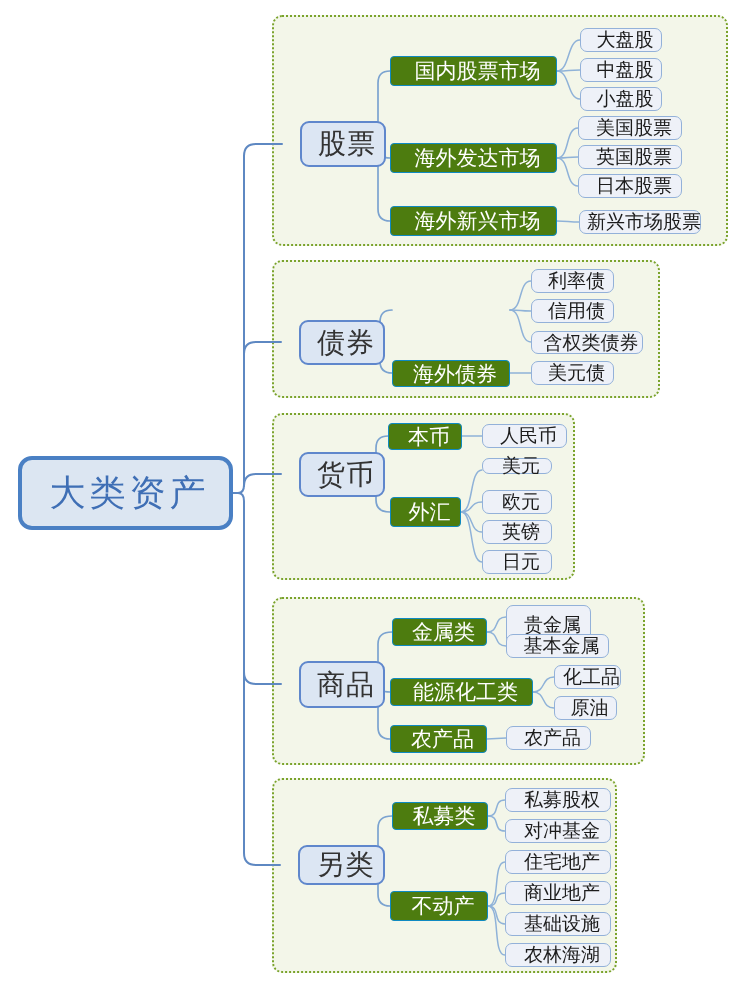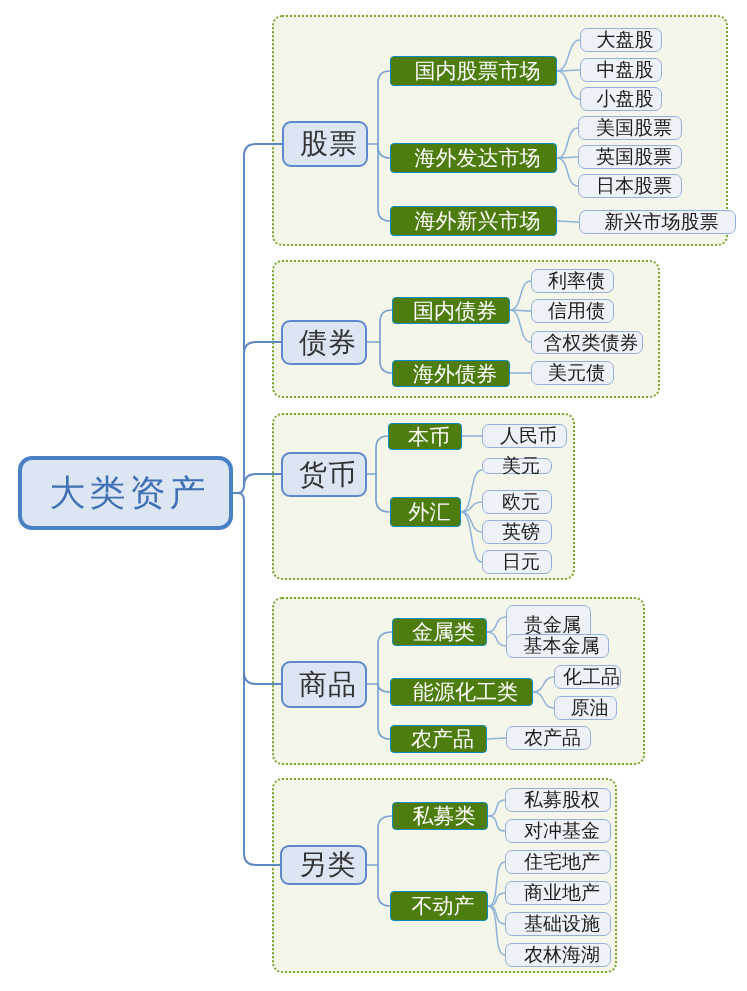--- a/index.html
+++ b/index.html
@@ -42,20 +42,21 @@
     letter-spacing:4px;
     font-weight:400;
   }
   .l1 {
     background:#dce6f3;
     border:2.5px solid #5f87cc;
     border-radius:9px;
     color:#333333;
     font-size:28px;
     letter-spacing:1px;
+    margin-left:18px;
   }
   .l2 {
     background:#4d7c0f;
     border:1px solid #0e8ac2;
     border-radius:4px;
     color:#ffffff;
     font-size:21px;
   }
   .l3 {
     background:#eef1f8;
@@ -150,37 +151,36 @@
 
   <div class="node l1" style="left:282px; top:121px; width:86px; height:46px">股票</div>
   <div class="node l1" style="left:281px; top:320px; width:86px; height:45px">债券</div>
   <div class="node l1" style="left:281px; top:452px; width:86px; height:45px">货币</div>
   <div class="node l1" style="left:281px; top:661px; width:86px; height:47px">商品</div>
   <div class="node l1" style="left:280px; top:845px; width:87px; height:40px">另类</div>
 
   <div class="node l2" style="left:390px; top:56px;  width:167px; height:30px">国内股票市场</div>
   <div class="node l2" style="left:390px; top:143px; width:167px; height:30px">海外发达市场</div>
   <div class="node l2" style="left:390px; top:206px; width:167px; height:30px">海外新兴市场</div>
-  <div class="node l2" style="left:392px; top:297px; width:118px; height:27px">国内债券</div>
   <div class="node l2" style="left:392px; top:360px; width:118px; height:27px">海外债券</div>
   <div class="node l2" style="left:388px; top:423px; width:74px;  height:27px">本币</div>
   <div class="node l2" style="left:390px; top:497px; width:71px;  height:30px">外汇</div>
   <div class="node l2" style="left:392px; top:618px; width:95px;  height:28px">金属类</div>
   <div class="node l2" style="left:390px; top:678px; width:143px; height:28px">能源化工类</div>
   <div class="node l2" style="left:390px; top:725px; width:97px;  height:28px">农产品</div>
   <div class="node l2" style="left:392px; top:802px; width:96px;  height:28px">私募类</div>
   <div class="node l2" style="left:390px; top:891px; width:98px;  height:30px">不动产</div>
 
   <div class="node l3" style="left:580px; top:28px;  width:82px;  height:24px">大盘股</div>
   <div class="node l3" style="left:580px; top:58px;  width:82px;  height:24px">中盘股</div>
   <div class="node l3" style="left:580px; top:87px;  width:82px;  height:24px">小盘股</div>
   <div class="node l3" style="left:578px; top:116px; width:104px; height:24px">美国股票</div>
   <div class="node l3" style="left:578px; top:145px; width:104px; height:24px">英国股票</div>
   <div class="node l3" style="left:578px; top:174px; width:104px; height:24px">日本股票</div>
-  <div class="node l3" style="left:579px; top:210px; width:157px; height:24px">新兴市场股票</div>
+  <div class="node l3" style="left:579px; top:210px; width:122px; height:24px">新兴市场股票</div>
 
   <div class="node l3" style="left:531px; top:269px; width:83px;  height:24px">利率债</div>
   <div class="node l3" style="left:531px; top:299px; width:83px;  height:24px">信用债</div>
   <div class="node l3" style="left:531px; top:331px; width:112px; height:23px">含权类债券</div>
   <div class="node l3" style="left:531px; top:361px; width:83px;  height:24px">美元债</div>
 
   <div class="node l3" style="left:482px; top:424px; width:85px;  height:24px">人民币</div>
   <div class="node l3" style="left:482px; top:458px; width:70px;  height:16px">美元</div>
   <div class="node l3" style="left:482px; top:490px; width:70px;  height:24px">欧元</div>
   <div class="node l3" style="left:482px; top:520px; width:70px;  height:24px">英镑</div>

